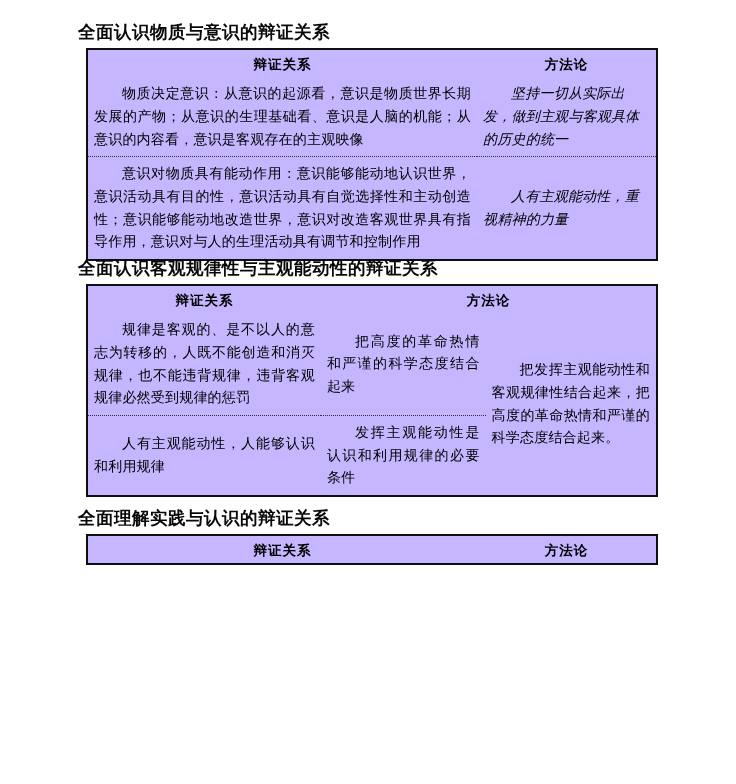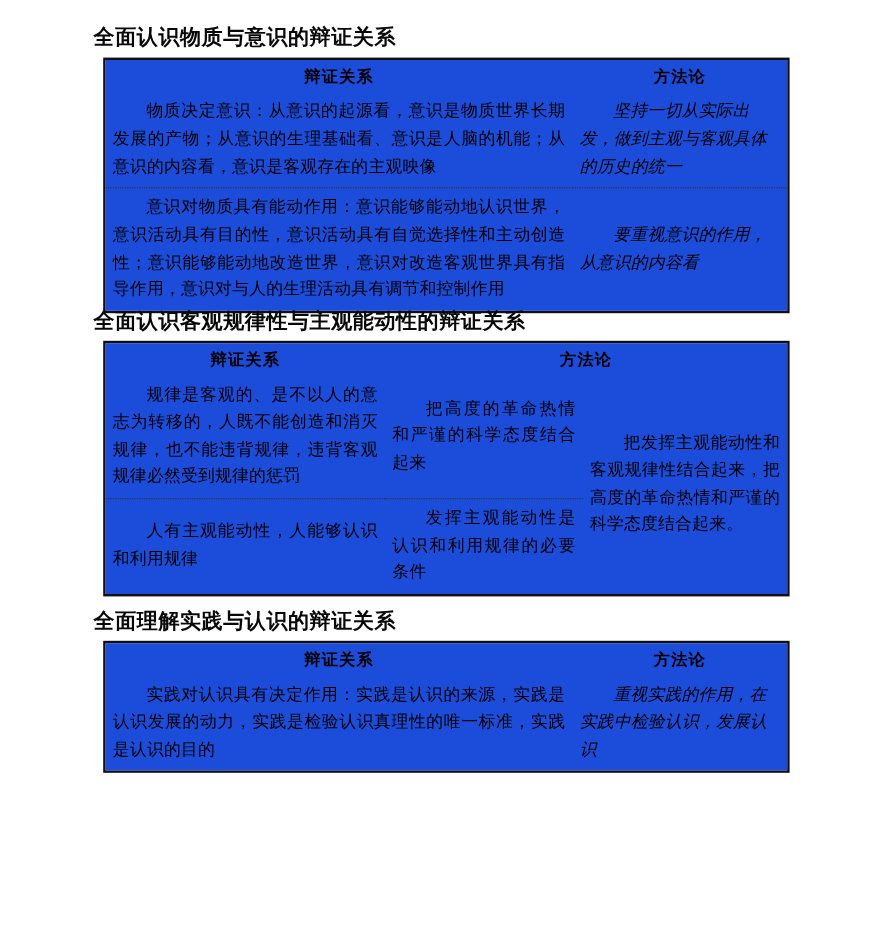--- a/index.html
+++ b/index.html
@@ -45,21 +45,21 @@
   
   .tbl-wrap {
     padding-left: 86px;
     padding-right: 78px;
   }
 
   table.grid {
     border-collapse: collapse;
     width: 572px;
     table-layout: fixed;
-    background: #1d4ed8;
+    background: #c4b5fd;
   }
 
   table.grid,
   table.grid td,
   table.grid th {
     border: 0;
   }
 
   
   .frame {
@@ -151,21 +151,21 @@
               </td>
               <td class="cell indent vsep center-cell">
                 <p>坚持一切从实际出发，做到主观与客观具体的历史的统一</p>
               </td>
             </tr>
             <tr class="dotted-top">
               <td class="cell indent">
                 <p>意识对物质具有能动作用：意识能够能动地认识世界，意识活动具有目的性，意识活动具有自觉选择性和主动创造性；意识能够能动地改造世界，意识对改造客观世界具有指导作用，意识对与人的生理活动具有调节和控制作用</p>
               </td>
               <td class="cell indent vsep center-cell">
-                <p>要重视意识的作用，从意识的内容看</p>
+                <p>人有主观能动性，重视精神的力量</p>
               </td>
             </tr>
           </tbody>
         </table>
       </div>
     </div>
   </div>
 
   <div class="section" style="top:258px;">
     <h2 class="section-heading">全面认识客观规律性与主观能动性的辩证关系</h2>
@@ -220,27 +220,19 @@
             <col style="width:68.5%">
             <col style="width:31.5%">
           </colgroup>
           <thead>
             <tr>
               <th class="col-head">辩证关系</th>
               <th class="col-head vsep">方法论</th>
             </tr>
           </thead>
           <tbody>
-            <tr>
-              <td class="cell indent">
-                <p>实践对认识具有决定作用：实践是认识的来源，实践是认识发展的动力，实践是检验认识真理性的唯一标准，实践是认识的目的</p>
-              </td>
-              <td class="cell indent vsep center-cell">
-                <p>重视实践的作用，在实践中检验认识，发展认识</p>
-              </td>
-            </tr>
           </tbody>
         </table>
       </div>
     </div>
   </div>
 
 </div>
 
 </body></html>

